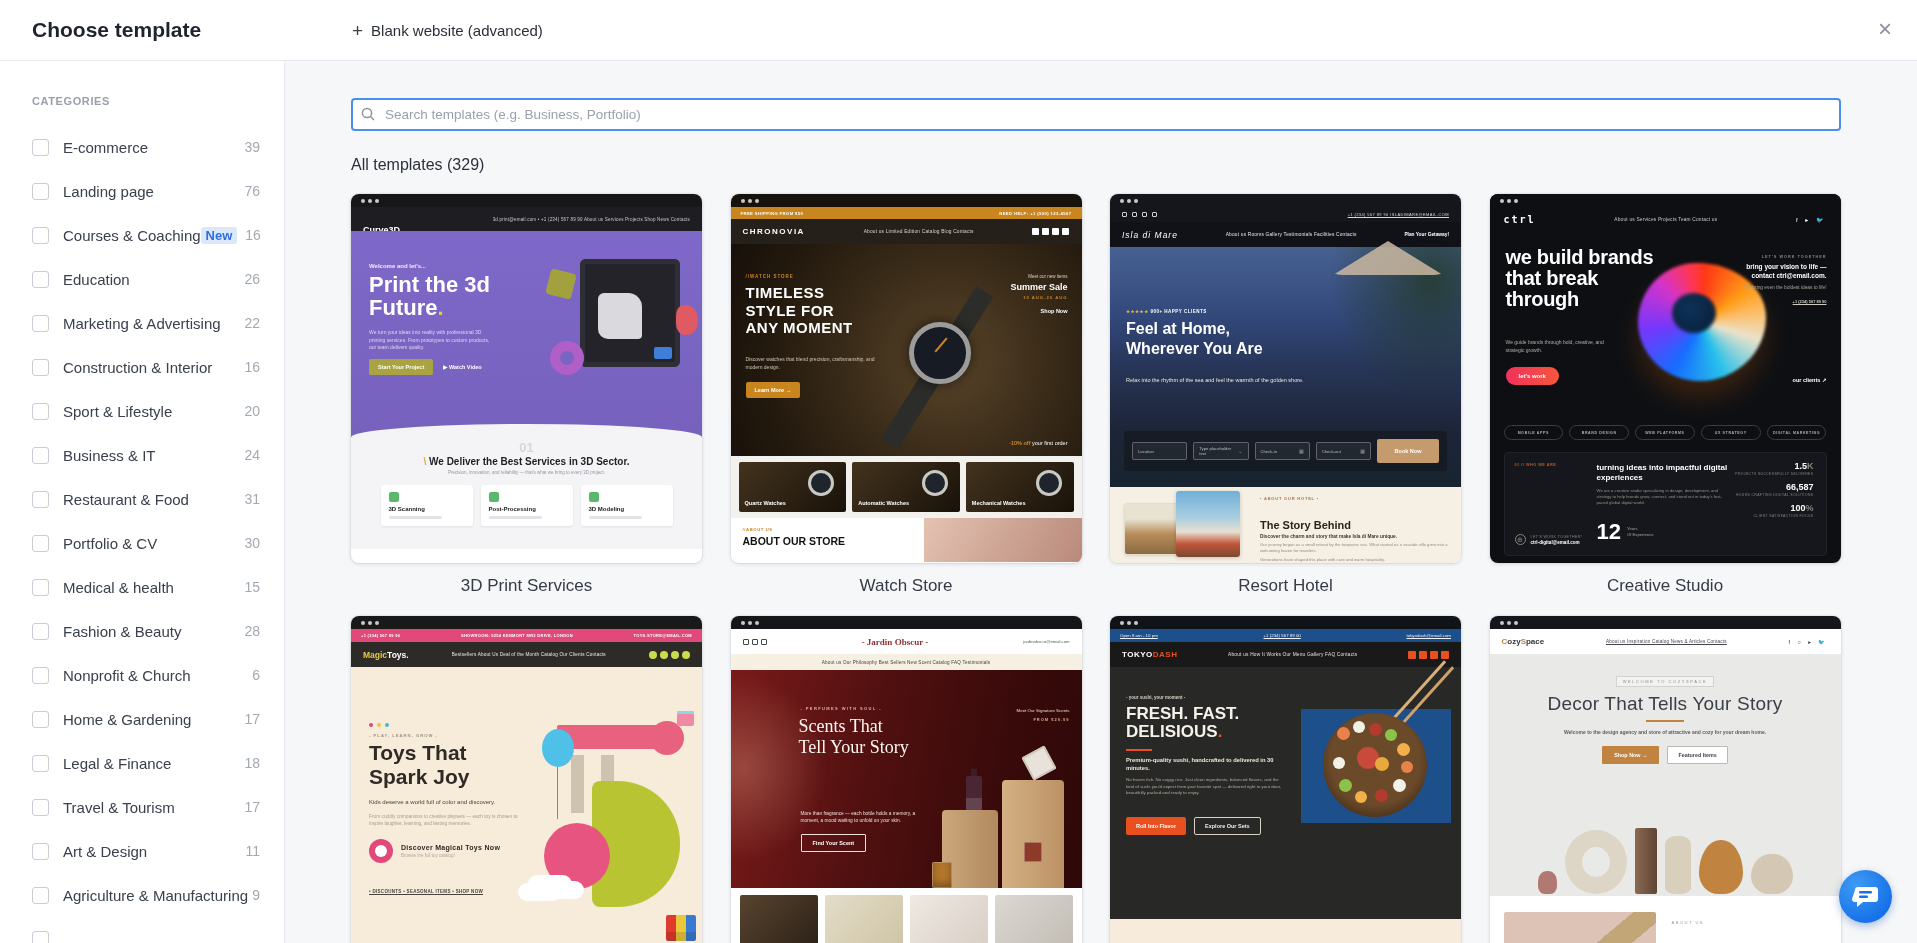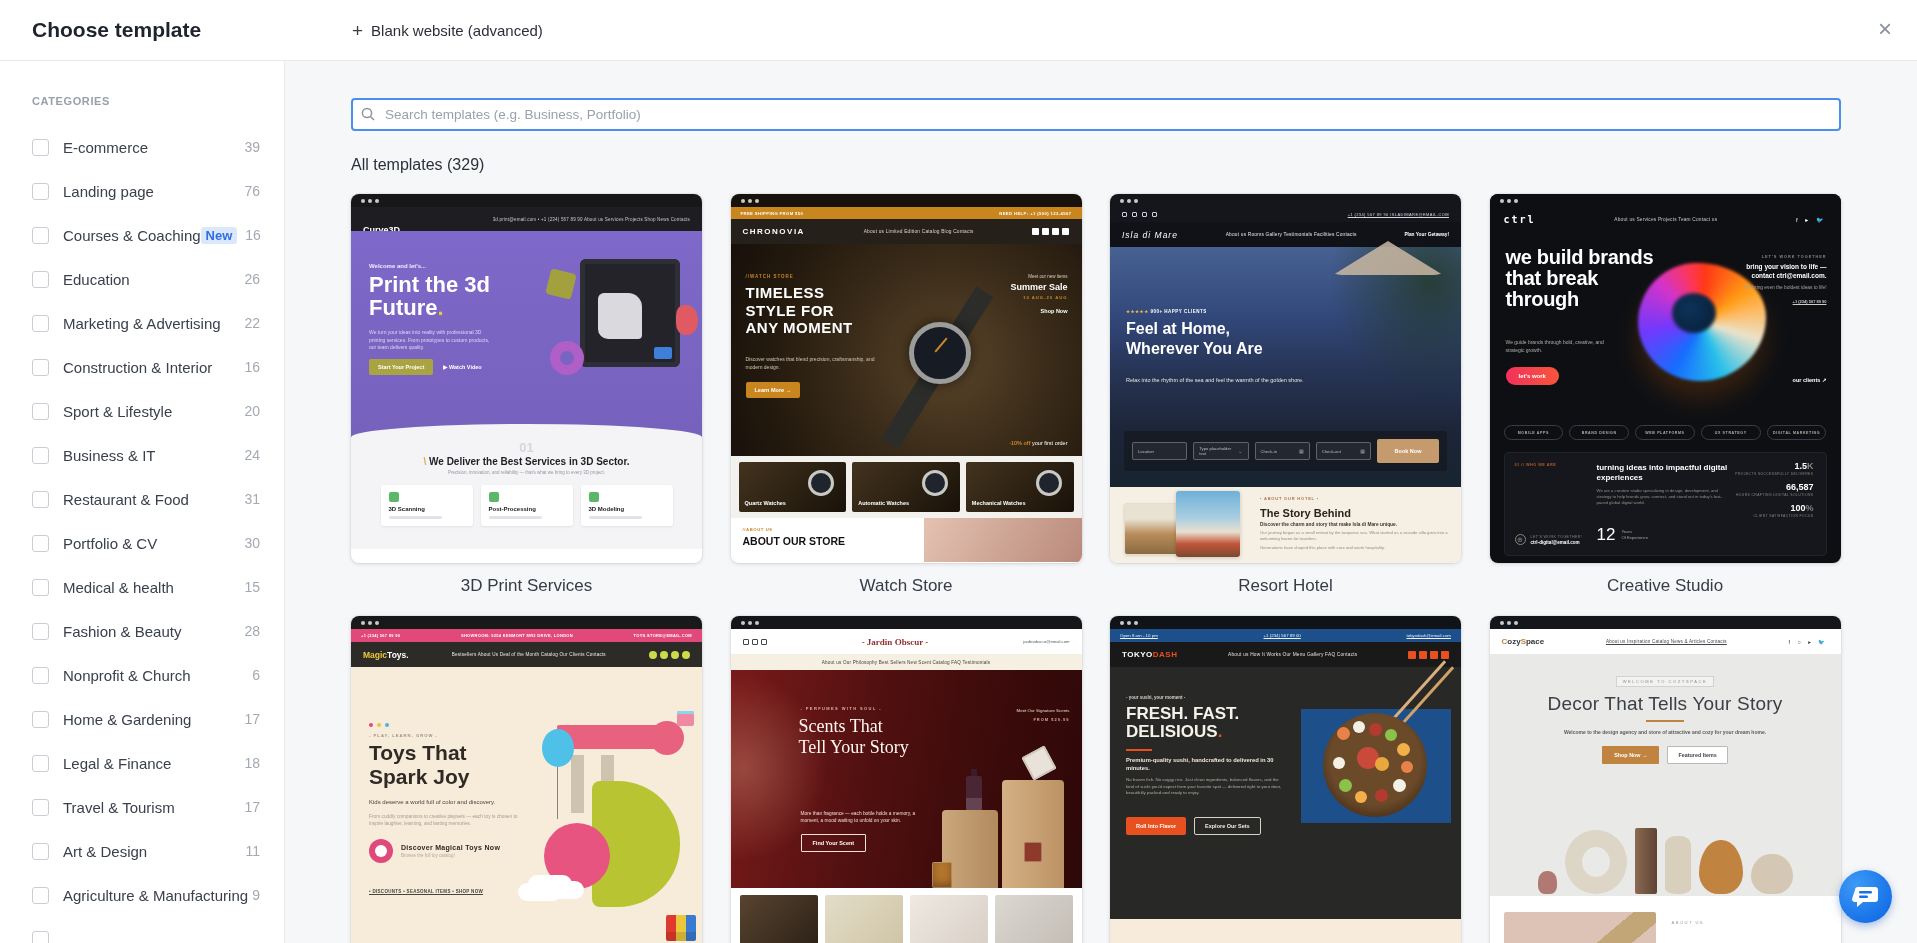--- a/index.html
+++ b/index.html
@@ -148,21 +148,21 @@
     font-weight:bold; display:flex; align-items:center; justify-content:center; }
   .t3-story { position:relative; height:76px; background:#f6efe3; }
   .t3-ph1 { position:absolute; left:14px; top:16px; width:64px; height:52px; background:#fff; border:1px solid #e4dccc;
     border-radius:3px; box-shadow:0 1px 3px rgba(0,0,0,.12);
     background:linear-gradient(180deg,#e8e2d2 30%,#b98d5a 60%,#8a6a42); }
   .t3-ph2 { position:absolute; left:66px; top:4px; width:64px; height:66px; border-radius:3px;
     box-shadow:0 1px 4px rgba(0,0,0,.18);
     background:linear-gradient(180deg,#6fb0d8 0%,#a8cde0 40%,#e8e0d0 62%,#c2553a 80%,#7a4a30 100%); }
   .t3-story .txt { position:absolute; left:150px; top:9px; right:10px; }
   .t3-story .k { color:#b0744a; font-size:4px; font-weight:bold; letter-spacing:.8px; }
-  .t3-story .t { color:#2a241e; font-size:11px; font-weight:600; margin-top:6px; }
+  .t3-story .t { color:#2a241e; font-size:11px; font-weight:600; margin-top:18px; }
   .t3-story .s { color:#3c362e; font-size:4.8px; font-weight:bold; margin-top:3px; }
   .t3-story .p { color:#948c7e; font-size:4.2px; line-height:1.45; margin-top:3px; }
 
   
   .t4-wrap { background:#0d0f13; height:100%; }
   .t4 .chrome { background:#0d0f13; }
   .t4-head { height:24px; display:flex; align-items:center; padding:0 14px; }
   .t4-logo { color:#fff; font-family:"DejaVu Sans Mono", monospace; font-weight:bold; font-size:10px; letter-spacing:2px; }
   .t4-head .links { margin:0 auto; color:#c9c9cf; font-size:4.8px; }
   .t4-head .soc { color:#fff; font-size:6px; letter-spacing:3px; }
@@ -192,21 +192,21 @@
   .t4-panel .k { position:absolute; left:10px; top:10px; color:#b85c2e; font-size:3.8px; font-weight:bold; letter-spacing:.5px; }
   .t4-panel .mid { position:absolute; left:92px; top:10px; width:136px; }
   .t4-panel .mid .t { color:#fff; font-size:8px; font-weight:bold; line-height:1.25; }
   .t4-panel .mid .p { color:#96918b; font-size:4.2px; line-height:1.45; margin-top:5px; }
   .t4-stats { position:absolute; right:12px; top:8px; text-align:right; }
   .t4-stat { margin-bottom:6px; }
   .t4-stat .v { color:#fff; font-size:9px; font-weight:bold; }
   .t4-stat .v i { font-style:normal; color:#8a8580; }
   .t4-stat .l { color:#8a8580; font-size:3.4px; letter-spacing:.4px; margin-top:1px; }
   .t4-years { position:absolute; left:92px; bottom:10px; display:flex; align-items:center; gap:6px; }
-  .t4-years .n { color:#fff; font-size:17px; font-weight:normal;text-align:right; }
+  .t4-years .n { color:#fff; font-size:22px; font-weight:bold;text-align:right; }
   .t4-years .l { color:#a8a49e; font-size:4.2px; line-height:1.4; }
   .t4-foot { position:absolute; left:10px; bottom:10px; display:flex; align-items:center; gap:5px; }
   .t4-foot .gl { width:11px; height:11px; border:1px solid #8a8580; border-radius:50%; color:#8a8580;
     font-size:7px; text-align:center; line-height:10px; }
   .t4-foot .k2 { color:#8a8580; font-size:3.6px; letter-spacing:.4px; }
   .t4-foot .e { color:#fff; font-size:4.6px; font-weight:bold; margin-top:1px; }
 
   
   .t5 .chrome { background:#191919; }
   .t5-pink { height:13px; background:#e0497a; display:flex; justify-content:space-between; align-items:center;

